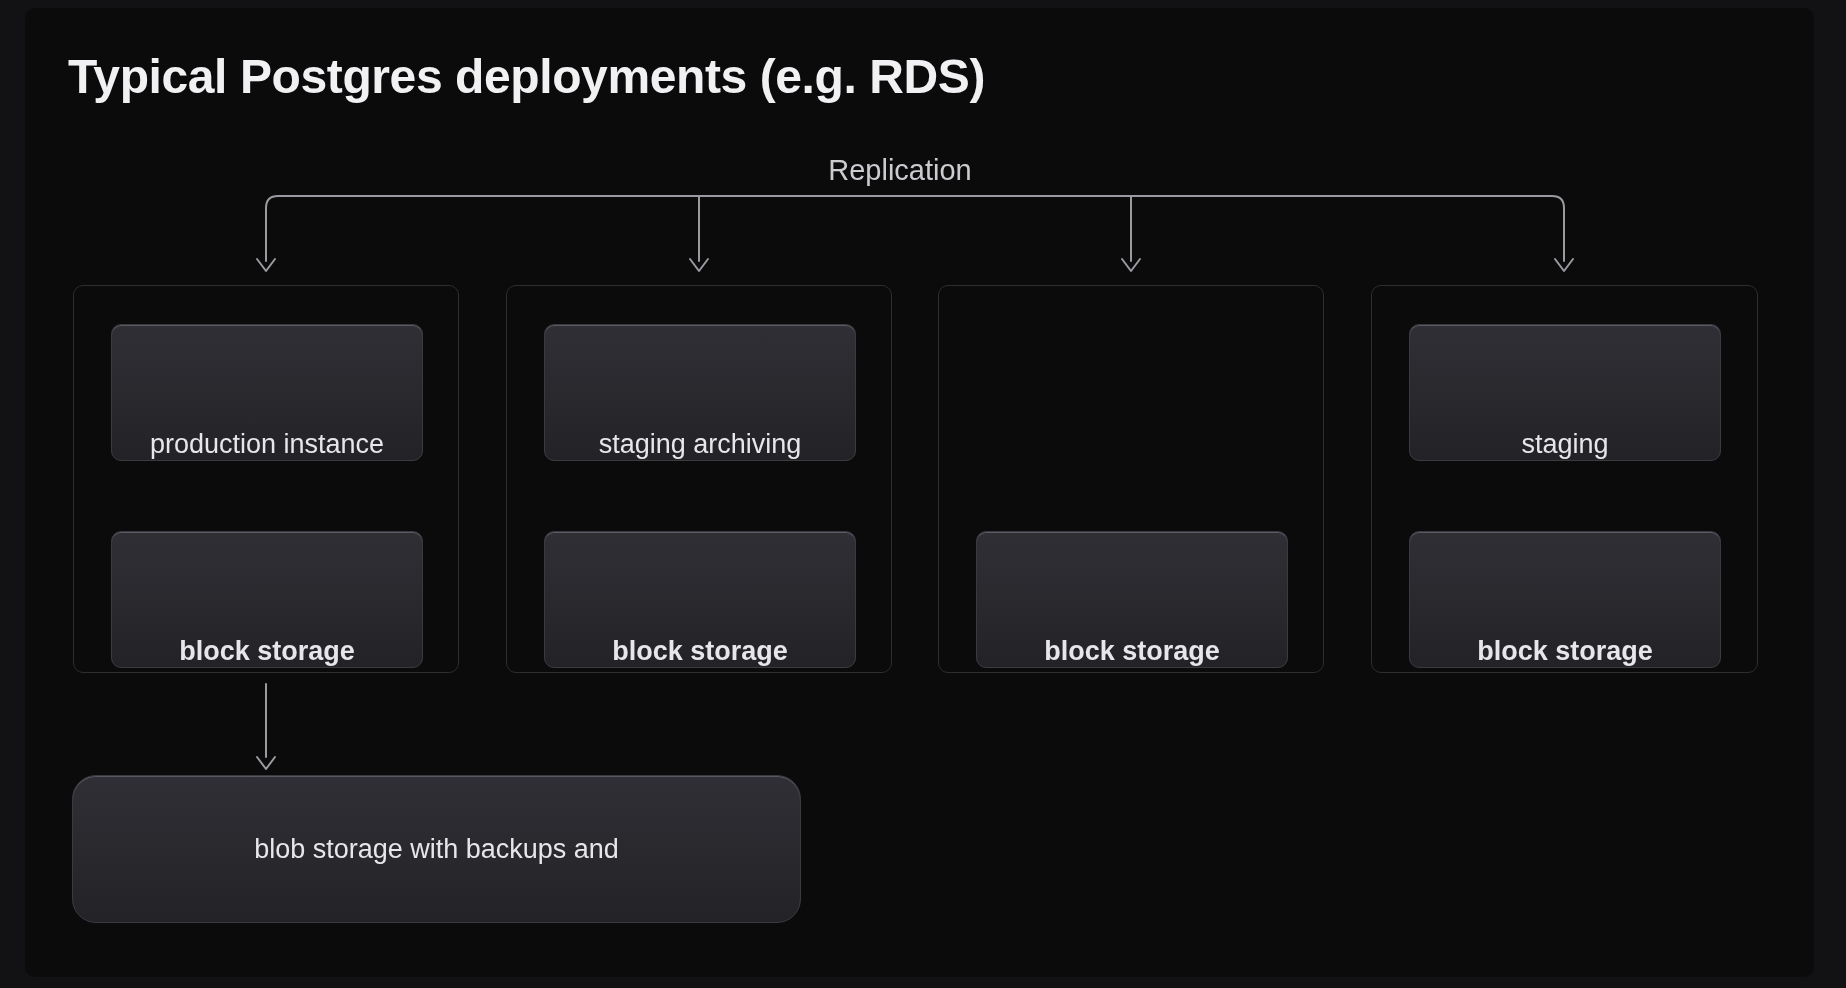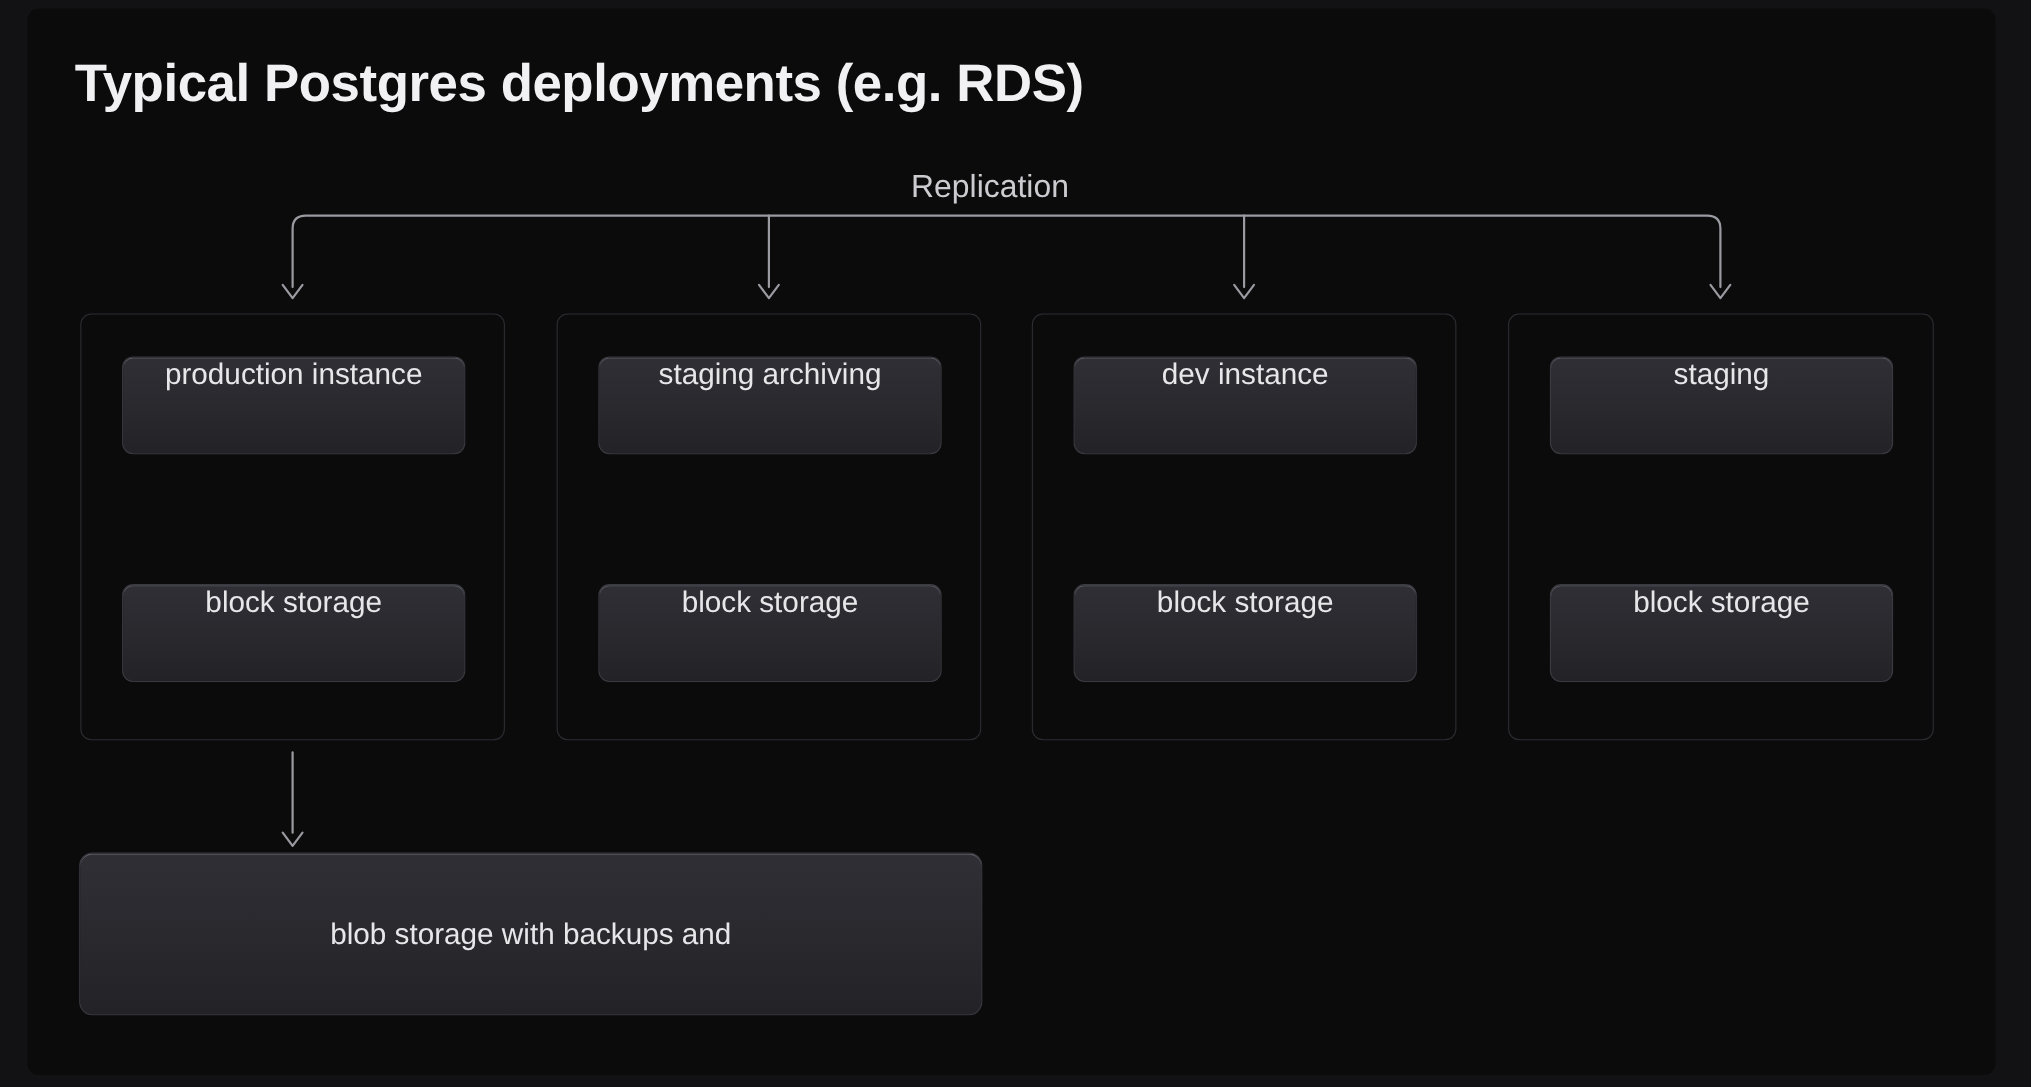--- a/index.html
+++ b/index.html
@@ -75,38 +75,38 @@
     background: var(--card_bg);
   }
   .deploy-group.col-1 { left: 73px; }
   .deploy-group.col-2 { left: 506px; }
   .deploy-group.col-3 { left: 938px; }
   .deploy-group.col-4 { left: 1371px; width: 387px; }
   .node {
     position: absolute;
     left: 37px;
     width: 312px;
-    height: 89px;
+    height: 137px;
     border-radius: 10px;
     border: 1px solid var(--node_border);
     background: linear-gradient(180deg, var(--node_fill_top), var(--node_fill_bottom));
     box-shadow: inset 0 1px 0 var(--node_highlight);
     display: flex;
-    align-items: flex-start;
+    align-items: flex-end;
     justify-content: center;
     font-size: 27px;
     color: var(--text_node);
   }
   .node.instance { top: 38px; }
-  .node.storage  { top: 245px; }
+  .node.storage  { top: 245px; font-weight: bold; }
   .blob-node {
     position: absolute;
     left: 72px; top: 775px;
-    width: 821px; height: 148px;
-    border-radius: 12px;
+    width: 729px; height: 148px;
+    border-radius: 24px;
     border: 1px solid var(--node_border);
     background: linear-gradient(180deg, var(--node_fill_top), var(--node_fill_bottom));
     box-shadow: inset 0 1px 0 var(--node_highlight);
     display: flex;
     flex-direction: column;
     align-items: center;
     justify-content: center;
     font-size: 27px;
     line-height: 41px;
     color: var(--text_node);
@@ -175,23 +175,20 @@
   <div class="deploy-group col-2">
     <div class="node instance">
       <span>staging archiving</span>
     </div>
     <div class="node storage">
       <span>block storage</span>
     </div>
   </div>
 
   <div class="deploy-group col-3">
-    <div class="node instance">
-      <span>dev instance</span>
-    </div>
     <div class="node storage">
       <span>block storage</span>
     </div>
   </div>
 
   <div class="deploy-group col-4">
     <div class="node instance">
       <span>staging</span>
     </div>
     <div class="node storage">

